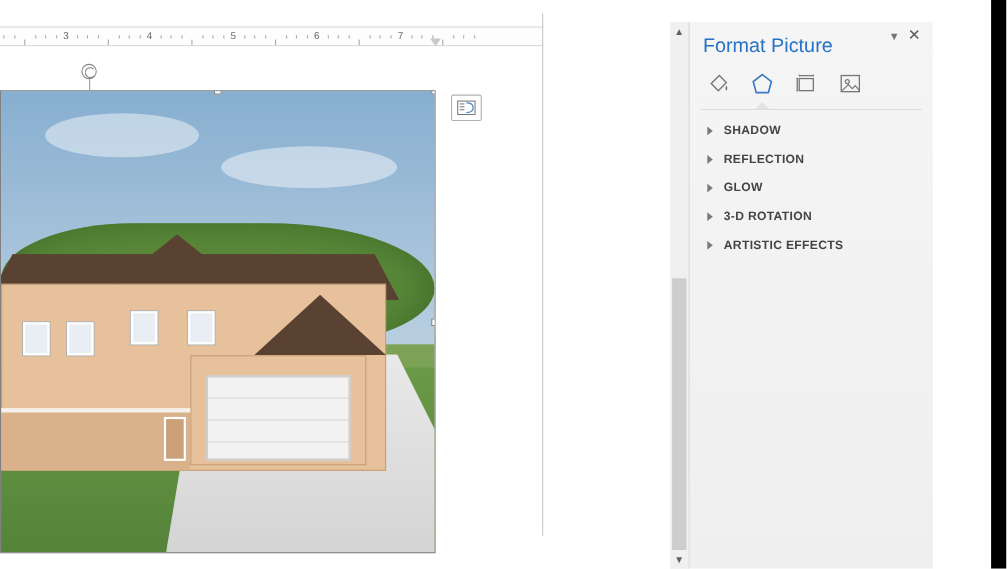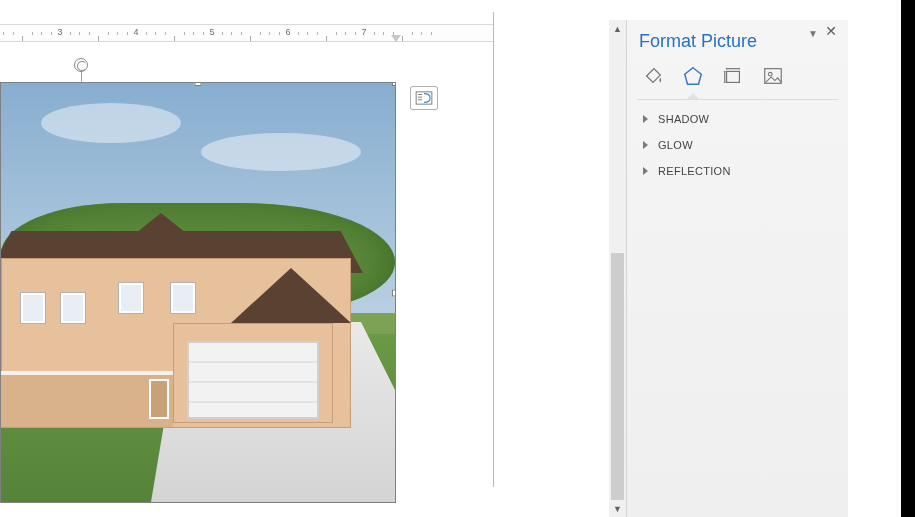--- a/index.html
+++ b/index.html
@@ -227,21 +227,21 @@
   }
   .disclosure {
     width: 0; height: 0;
     border-top: 4px solid transparent;
     border-bottom: 4px solid transparent;
     border-left: 5px solid #7a7a7a;
     margin-right: 10px;
   }
   .section-label {
     font-size: 11px;
-    font-weight: 400;
+    font-weight: 700;
     letter-spacing: .3px;
     color: #444;
   }
   
   .right-border {
     position: absolute; right: 0; top: 0; width: 14px; height: 517px; background: #000;
   }
 </style>
 </head>
 <body>
@@ -388,23 +388,31 @@
       </div>
     </div>
 
     <div class="sections">
       <div class="section">
         <span class="disclosure"></span>
         <span class="section-label">SHADOW</span>
       </div>
       <div class="section">
         <span class="disclosure"></span>
-        <span class="section-label">GLOW</span>
+        <span class="section-label">REFLECTION</span>
       </div>
       <div class="section">
         <span class="disclosure"></span>
-        <span class="section-label">REFLECTION</span>
+        <span class="section-label">GLOW</span>
+      </div>
+      <div class="section">
+        <span class="disclosure"></span>
+        <span class="section-label">3-D ROTATION</span>
+      </div>
+      <div class="section">
+        <span class="disclosure"></span>
+        <span class="section-label">ARTISTIC EFFECTS</span>
       </div>
     </div>
   </div>
 
   <div class="right-border"></div>
 </div>
 
 </body></html>

